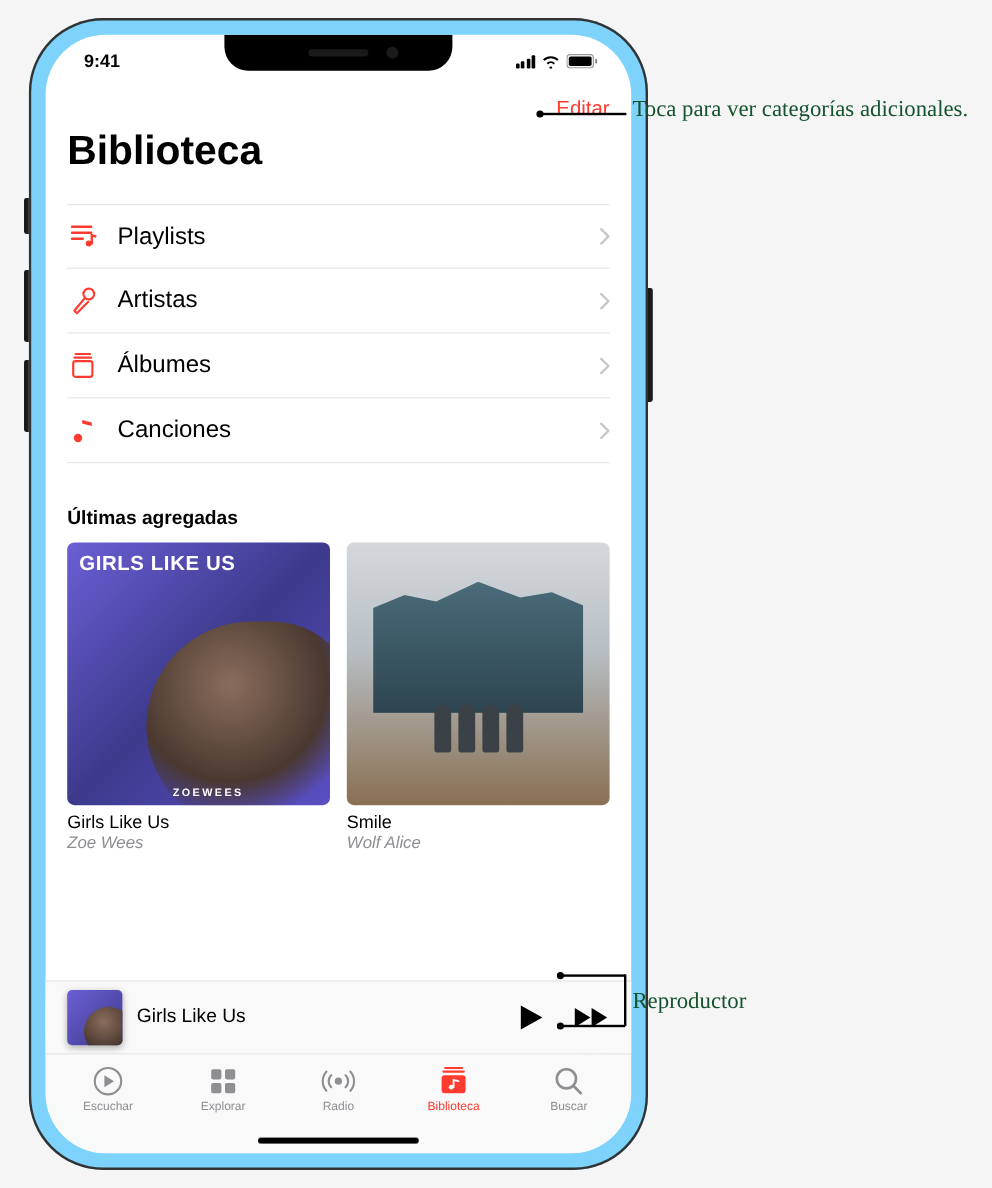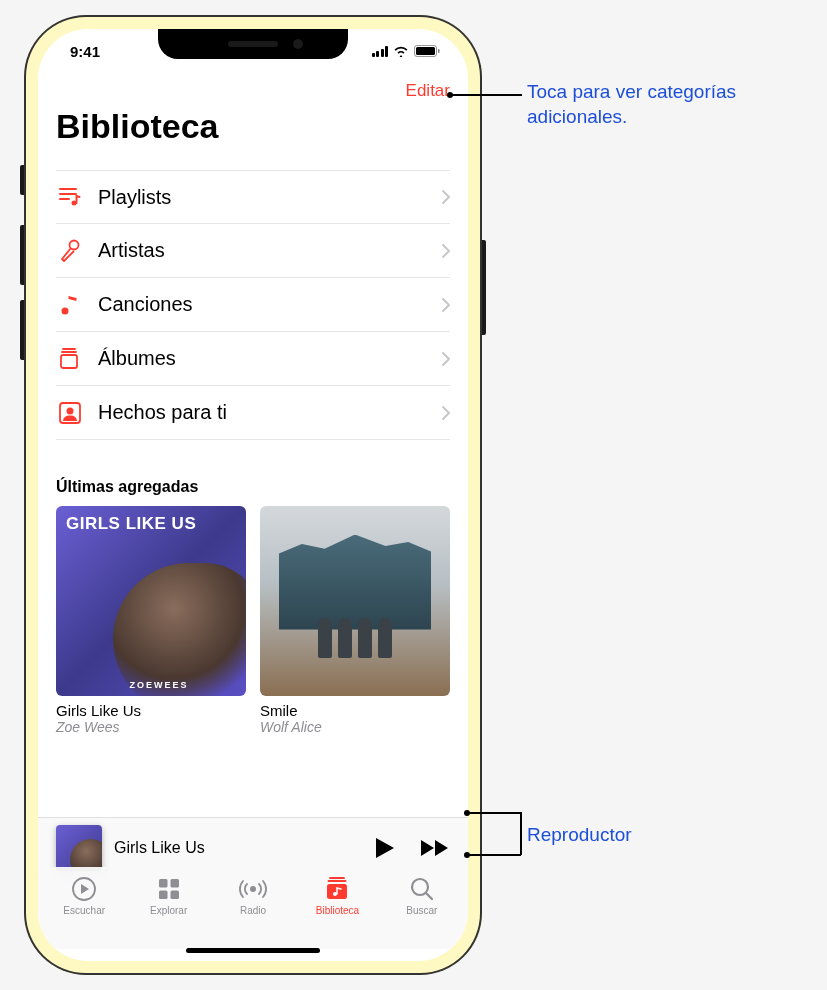--- a/index.html
+++ b/index.html
@@ -7,23 +7,23 @@
       font-family: -apple-system, BlinkMacSystemFont, 'Segoe UI', sans-serif;
       background: #f5f5f5;
       width: 827px;
       height: 990px;
       position: relative;
     }
     .phone-frame {
       position: absolute;
       left: 24px;
       top: 15px;
-      width: 458px;
+      width: 516px;
       height: 960px;
-      background: #fef9c3;
+      background: #7dd3fc;
       border-radius: 62px;
       padding: 14px;
       box-shadow: inset 0 0 0 2px #333;
     }
     .phone-button-left {
       position: absolute;
       left: -4px;
       width: 4px;
       background: #1a1a1a;
       border-radius: 2px 0 0 2px;
@@ -305,21 +305,21 @@
       align-items: center;
     }
     .np-btn {
       background: none;
       border: none;
       display: flex;
       padding: 0;
     }
     .tab-bar {
       position: absolute;
-      bottom: 12px;
+      bottom: 0;
       left: 0;
       right: 0;
       height: 82px;
       background: rgba(248, 248, 248, 0.92);
       backdrop-filter: blur(20px);
       display: flex;
       padding: 4px 4px 0;
     }
     .tab-item {
       flex: 1;
@@ -347,22 +347,23 @@
       transform: translateX(-50%);
       width: 134px;
       height: 5px;
       background: #000;
       border-radius: 3px;
     }
     
     .callout {
       position: absolute;
       font-size: 19px;
-      color: #1d4ed8;
+      color: #14532d;
       line-height: 1.3;
+      font-family: Liberation Serif, serif;
     }
     .callout-1 { left: 527px; top: 80px; }
     .callout-2 { left: 527px; top: 823px; }
     .callout-line {
       position: absolute;
       background: #000;
     }
     .line-1 { left: 450px; top: 94px; width: 72px; height: 1.5px; }
     .line-2a { left: 467px; top: 812px; width: 54px; height: 1.5px; }
     .line-2b { left: 467px; top: 854px; width: 54px; height: 1.5px; }
@@ -452,62 +453,47 @@
           <span class="chevron">
             <svg width="8" height="14" viewBox="0 0 8 14">
                 <path d="M1 1l6 6-6 6" stroke="#c7c7cc" stroke-width="2" fill="none" stroke-linecap="round"></path>
               </svg>
           </span>
         </div>
 
         <div class="category-row">
           <div class="cat-icon">
             <svg width="26" height="26" viewBox="0 0 26 26">
+                <path d="M6 3h12M5 6h14" stroke="#ff3b30" stroke-width="1.8" stroke-linecap="round"></path>
+                <rect x="4" y="9" width="16" height="13" rx="2" stroke="#ff3b30" stroke-width="1.8" fill="none"></rect>
+              </svg>
+          </div>
+          <span class="cat-label">Álbumes</span>
+          <span class="chevron">
+            <svg width="8" height="14" viewBox="0 0 8 14">
+                <path d="M1 1l6 6-6 6" stroke="#c7c7cc" stroke-width="2" fill="none" stroke-linecap="round"></path>
+              </svg>
+          </span>
+        </div>
+
+        <div class="category-row">
+          <div class="cat-icon">
+            <svg width="26" height="26" viewBox="0 0 26 26">
                 <circle cx="8" cy="19" r="3.5" fill="#ff3b30"></circle>
                 <path d="M11.5 19V4l8 2v3l-8-2" fill="#ff3b30"></path>
               </svg>
           </div>
           <span class="cat-label">Canciones</span>
           <span class="chevron">
             <svg width="8" height="14" viewBox="0 0 8 14">
                 <path d="M1 1l6 6-6 6" stroke="#c7c7cc" stroke-width="2" fill="none" stroke-linecap="round"></path>
               </svg>
           </span>
         </div>
 
-        <div class="category-row">
-          <div class="cat-icon">
-            <svg width="26" height="26" viewBox="0 0 26 26">
-                <path d="M6 3h12M5 6h14" stroke="#ff3b30" stroke-width="1.8" stroke-linecap="round"></path>
-                <rect x="4" y="9" width="16" height="13" rx="2" stroke="#ff3b30" stroke-width="1.8" fill="none"></rect>
-              </svg>
-          </div>
-          <span class="cat-label">Álbumes</span>
-          <span class="chevron">
-            <svg width="8" height="14" viewBox="0 0 8 14">
-                <path d="M1 1l6 6-6 6" stroke="#c7c7cc" stroke-width="2" fill="none" stroke-linecap="round"></path>
-              </svg>
-          </span>
-        </div>
-
-        <div class="category-row">
-          <div class="cat-icon">
-            <svg width="26" height="26" viewBox="0 0 26 26">
-                <rect x="3" y="3" width="20" height="20" rx="3" stroke="#ff3b30" stroke-width="1.8" fill="none"></rect>
-                <circle cx="13" cy="11" r="3.5" fill="#ff3b30"></circle>
-                <path d="M6 21c0-3.5 3-5.5 7-5.5s7 2 7 5.5" fill="#ff3b30"></path>
-              </svg>
-          </div>
-          <span class="cat-label">Hechos para ti</span>
-          <span class="chevron">
-            <svg width="8" height="14" viewBox="0 0 8 14">
-                <path d="M1 1l6 6-6 6" stroke="#c7c7cc" stroke-width="2" fill="none" stroke-linecap="round"></path>
-              </svg>
-          </span>
-        </div>
       </div>
 
       <h2 class="section-header">Últimas agregadas</h2>
 
       <div class="albums-row">
         <div class="album-item">
           <div class="album-art album-art-1">
             <div class="album-art-1-text">GIRLS LIKE US</div>
             <div class="album-art-1-artist">ZOEWEES</div>
           </div>

